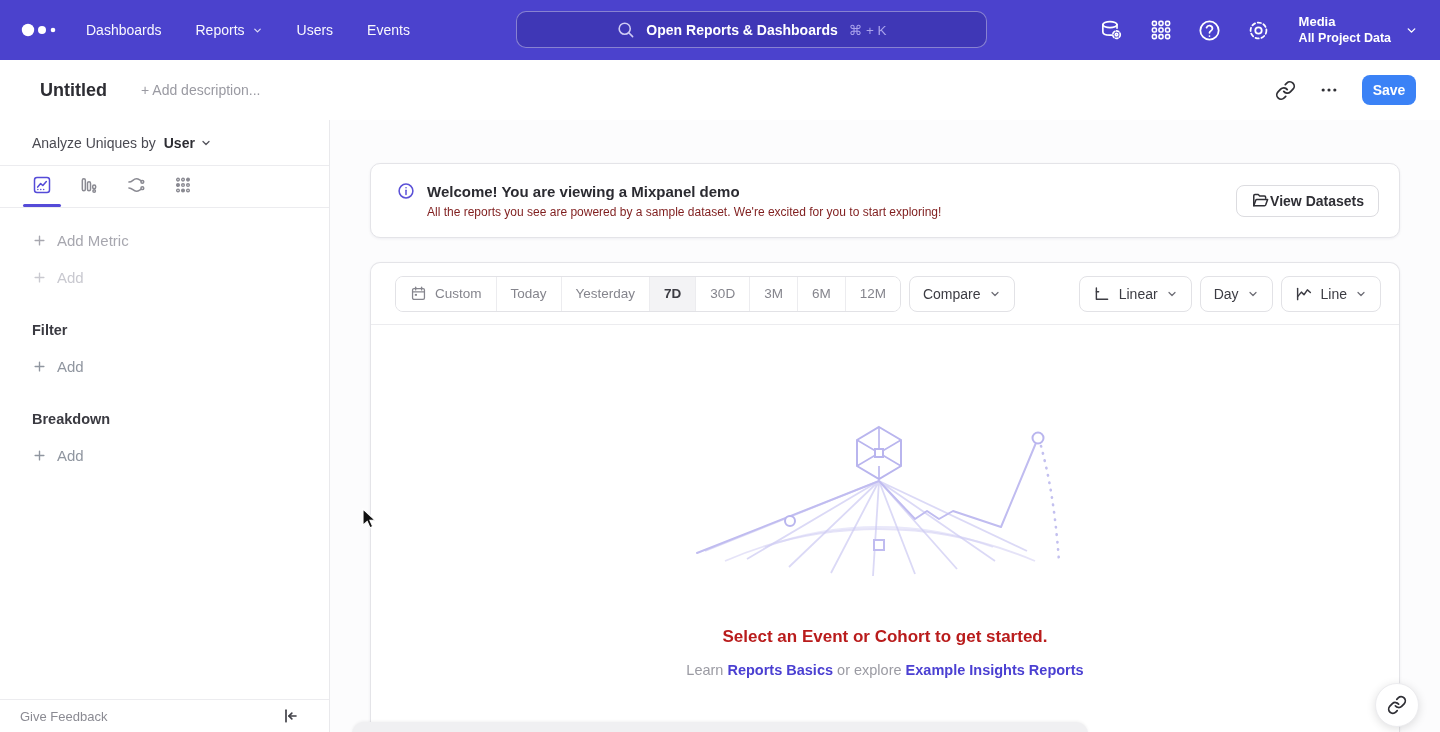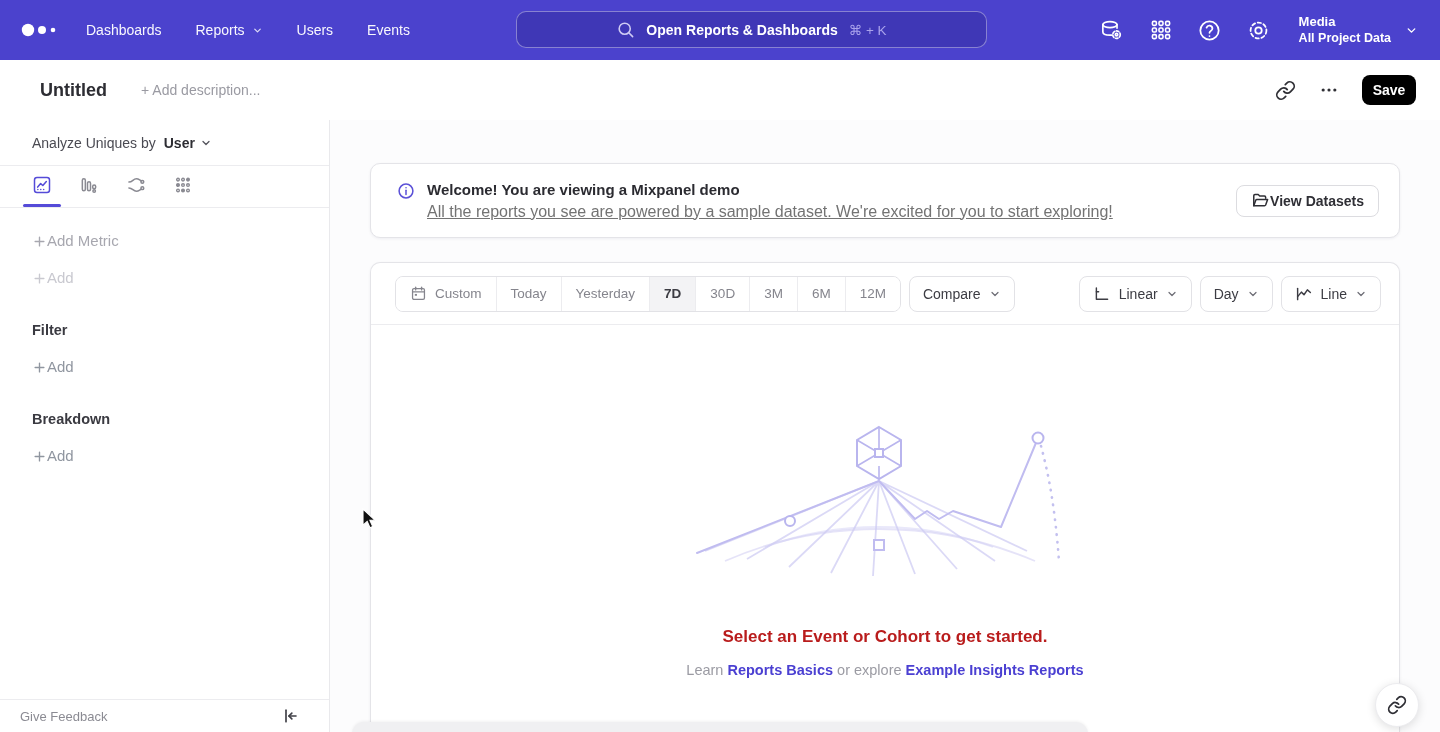--- a/index.html
+++ b/index.html
@@ -22,48 +22,48 @@
   .project{margin-left:4px;display:flex;align-items:center;gap:14px;cursor:pointer;}
   .project .name{color:#fff;font-size:13px;font-weight:700;line-height:16px;}
   .project .scope{color:#fff;font-size:12.5px;font-weight:700;line-height:16px;}
 
   
   .header{position:relative;height:60px;background:#fff;display:flex;align-items:center;}
   .report-title{margin-left:40px;font-size:18px;font-weight:600;color:#2d2d33;cursor:text;}
   .report-desc{margin-left:34px;font-size:14px;color:#9a9aa2;cursor:text;}
   .header-right{position:absolute;right:24px;display:flex;align-items:center;gap:22px;}
   .hdr-icon{width:22px;height:22px;color:#2f2f35;display:flex;align-items:center;justify-content:center;cursor:pointer;}
-  .save-btn{width:54px;height:30px;border:none;border-radius:8px;background:#000000;color:#fff;font-size:14px;font-weight:600;cursor:default;}
+  .save-btn{width:54px;height:30px;border:none;border-radius:8px;background:#3b82f6;color:#fff;font-size:14px;font-weight:600;cursor:default;}
 
   
   .layout{display:flex;height:612px;}
   .sidebar{width:330px;flex:none;background:#fff;border-right:1px solid #e9e9ec;position:relative;}
   .analyze-row{height:46px;display:flex;align-items:center;padding-left:32px;gap:6px;border-bottom:1px solid #ececef;font-size:14px;color:#4a4a52;}
   .analyze-row .value{font-weight:700;color:#2d2d33;margin-left:2px;display:flex;align-items:center;gap:5px;cursor:pointer;}
   .tabs-row{height:42px;display:flex;align-items:flex-start;padding:9px 0 0 32px;gap:27px;border-bottom:1px solid #ececef;}
   .tab{width:20px;height:20px;color:#8a8a92;position:relative;cursor:pointer;}
   .tab.selected{color:#554bd8;}
   .tab.selected::after{content:"";position:absolute;left:-9px;bottom:-12px;width:38px;height:3px;border-radius:2px;background:#554bd8;}
   .sb-heading{padding:26px 0 0 32px;font-size:15px;font-weight:700;color:#26262b;display:flex;align-items:center;gap:8px;}
-  .sb-add{padding:20px 0 0 32px;display:flex;align-items:flex-end;font-size:15px;cursor:pointer;}
+  .sb-add{padding:20px 0 0 32px;display:flex;align-items:center;gap:10px;font-size:15px;cursor:pointer;}
   .sb-add.metric{color:#a7a7af;padding-top:24px;}
   .sb-add.muted{color:#c9c9d0;}
   .sb-add.normal{color:#9096a0;}
   .sb-section-title{padding:36px 0 0 32px;font-size:14.5px;font-weight:700;color:#3a3a41;}
   .sb-footer{position:absolute;left:0;right:0;bottom:0;height:33px;border-top:1px solid #ececef;display:flex;align-items:center;justify-content:space-between;padding:0 28px 0 20px;}
   .feedback{font-size:13px;color:#8b8b93;cursor:pointer;}
   .collapse{width:20px;height:20px;color:#3f3f46;cursor:pointer;}
 
   
   .main{flex:1;position:relative;background:#fcfcfd;}
   .card{background:#fff;border:1px solid #e4e4e8;box-shadow:0 1px 3px rgba(25,25,60,.06);}
   .banner{position:absolute;left:40px;right:40px;top:43px;height:75px;border-radius:10px;display:flex;align-items:center;padding:0 20px;}
   .banner-icon{width:18px;height:18px;color:#5a50d7;flex:none;margin:-20px 12px 0 6px;}
   .banner-text .t{font-size:15px;font-weight:700;color:#2b2b31;margin-bottom:5px;}
-  .banner-text .s{font-size:16px;color:#737373;text-decoration:underline;}
+  .banner-text .s{font-size:12px;color:#7f1d1d;}
   .banner-action{margin-left:auto;height:32px;border:1px solid #dcdce0;border-radius:8px;background:#fff;display:flex;align-items:center;gap:0;padding:0 14px;font-size:14px;font-weight:600;color:#2f2f35;cursor:pointer;}
   .banner-action svg{color:#2f2f35;}
 
   .chart-card{position:absolute;left:40px;right:40px;top:142px;bottom:0;border-radius:10px 10px 0 0;border-bottom:none;}
   .toolbar{height:62px;display:flex;align-items:center;padding:0 18px 0 24px;border-bottom:1px solid #ececef;}
   .seg{display:inline-flex;border:1px solid #e2e2e6;border-radius:8px;overflow:hidden;height:36px;}
   .seg-item{display:flex;align-items:center;gap:8px;padding:0 14px;font-size:13.5px;color:#85858d;border-left:1px solid #ececef;cursor:pointer;white-space:nowrap;background:#fff;}
   .seg-item:first-child{border-left:none;}
   .seg-item.selected{background:#f3f3f5;color:#3c3c43;font-weight:700;}
   .tool-btn{height:36px;border:1px solid #e2e2e6;border-radius:8px;background:#fff;display:flex;align-items:center;gap:8px;padding:0 13px;font-size:14px;font-weight:500;color:#3c3c43;cursor:pointer;white-space:nowrap;}

